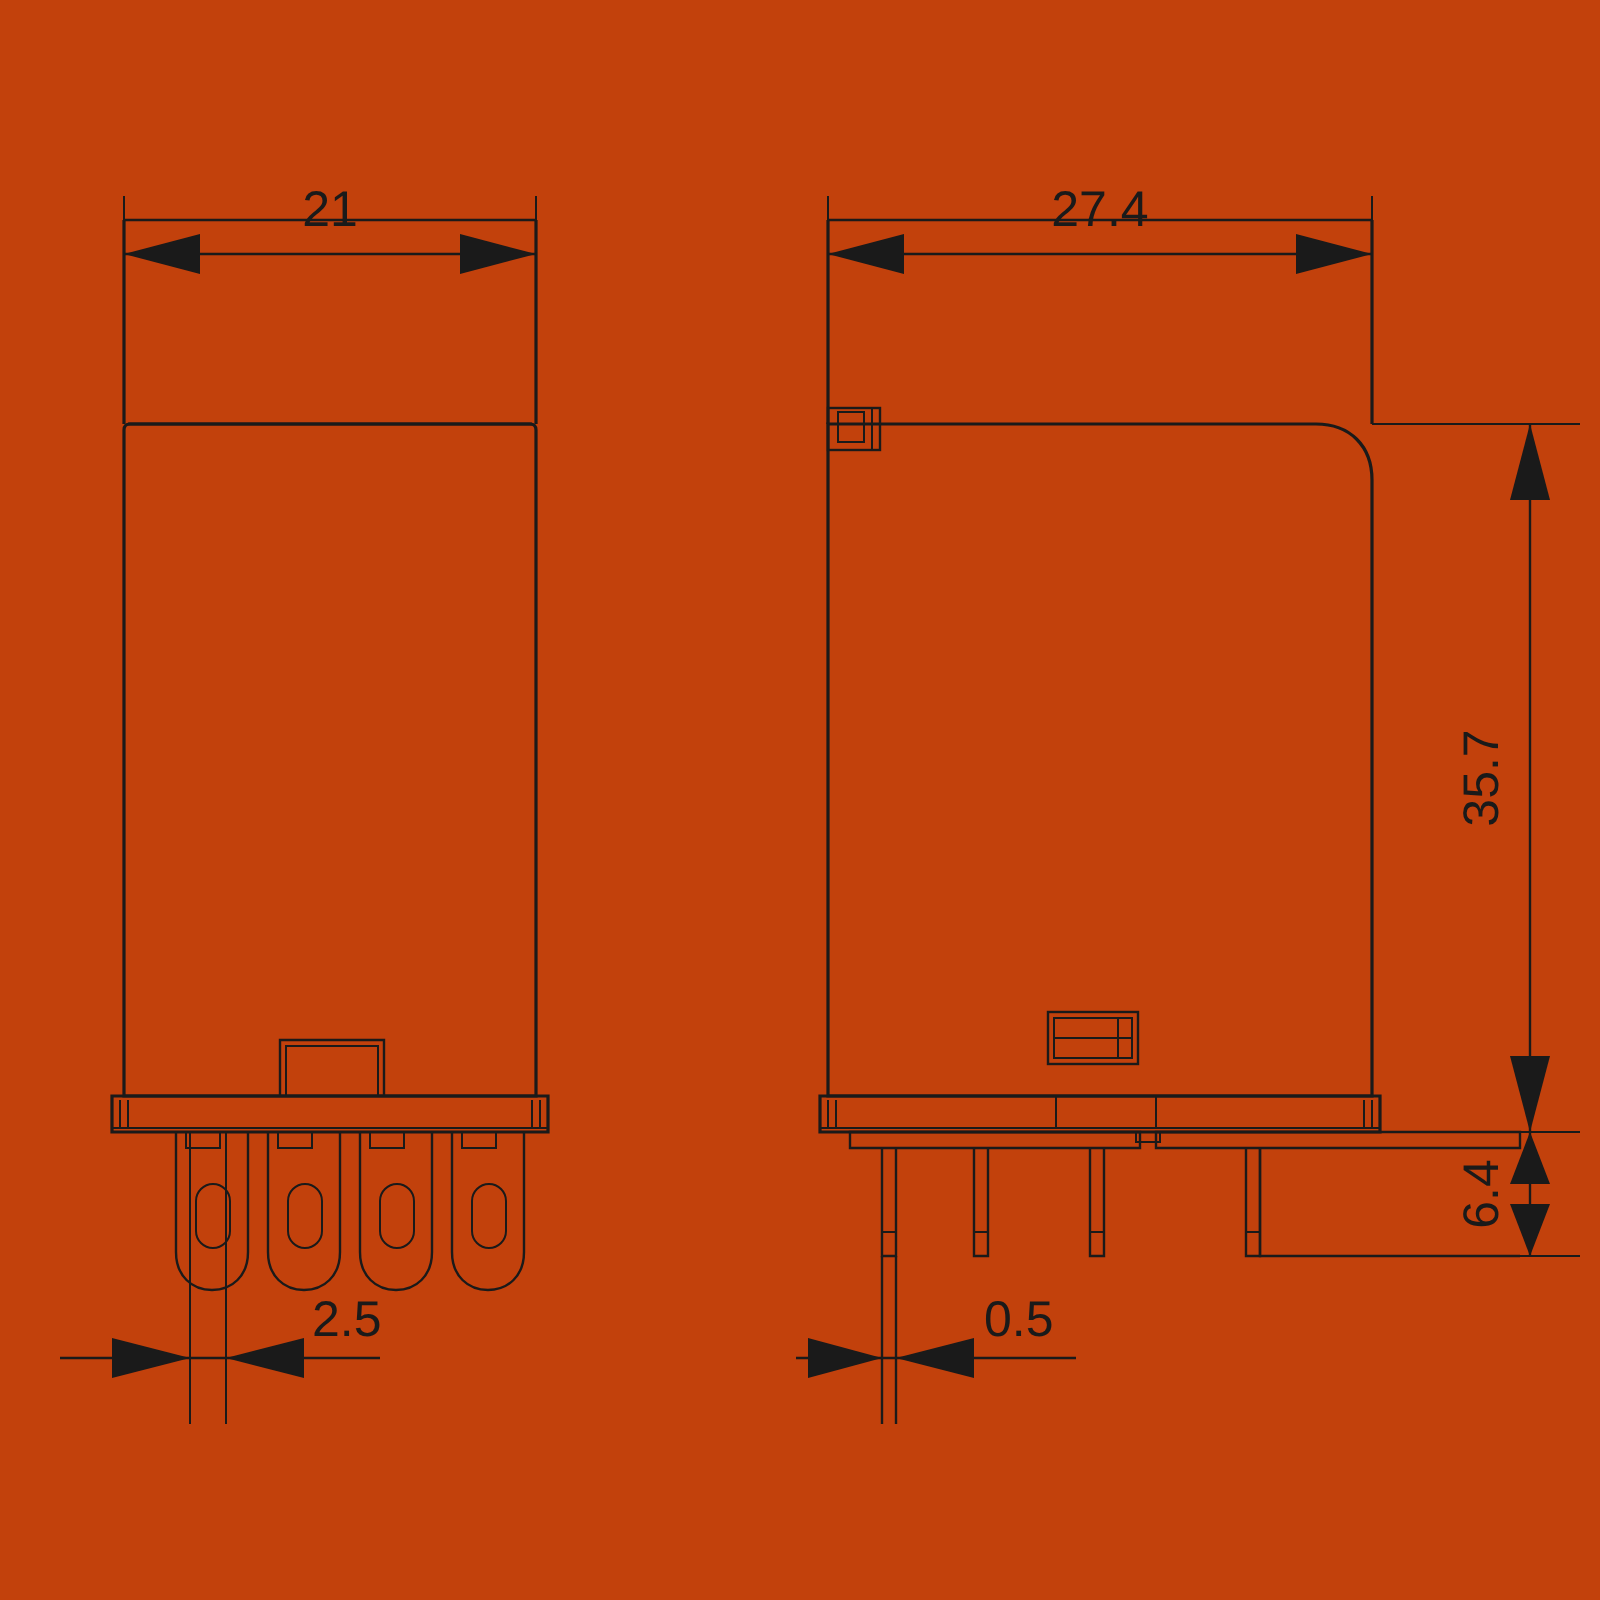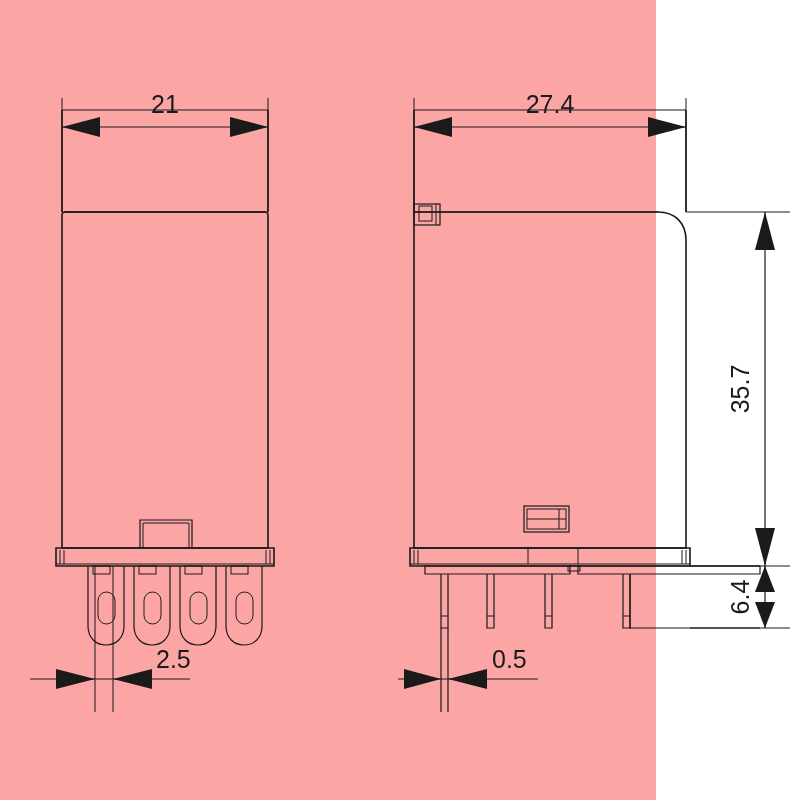--- a/index.html
+++ b/index.html
@@ -8,23 +8,23 @@
     background: #ffffff;
   }
   body {
     width: 800px;
     height: 800px;
     font-family: "Liberation Sans", sans-serif;
     overflow: hidden;
   }
   #drawing-root {
     position: relative;
-    width: 656px;
+    width: 800px;
     height: 800px;
-    background: #fca5a5;
+    background: #c2410c;
   }
   svg.tech-drawing {
     display: block;
     width: 800px;
     height: 800px;
   }
   .outline {
     fill: none;
     stroke: #1a1a1a;
     stroke-width: 1.6;

